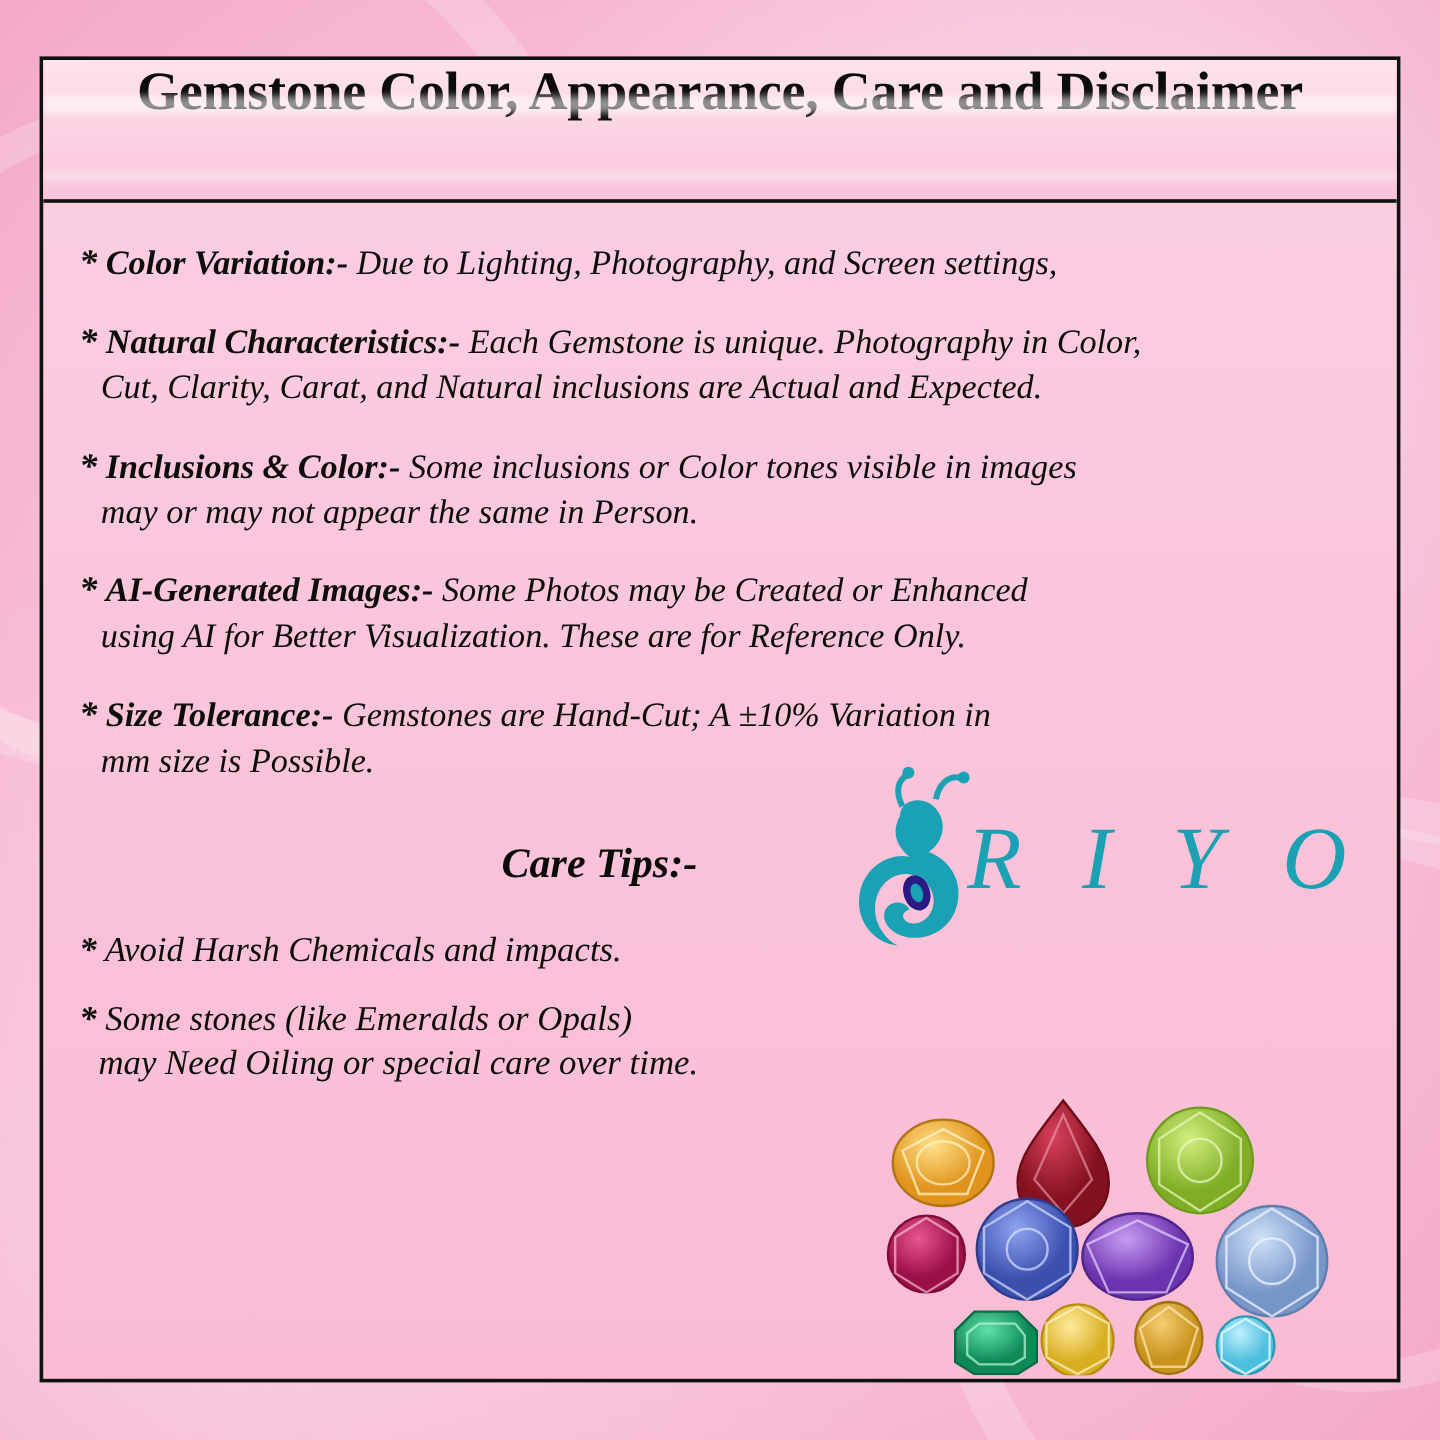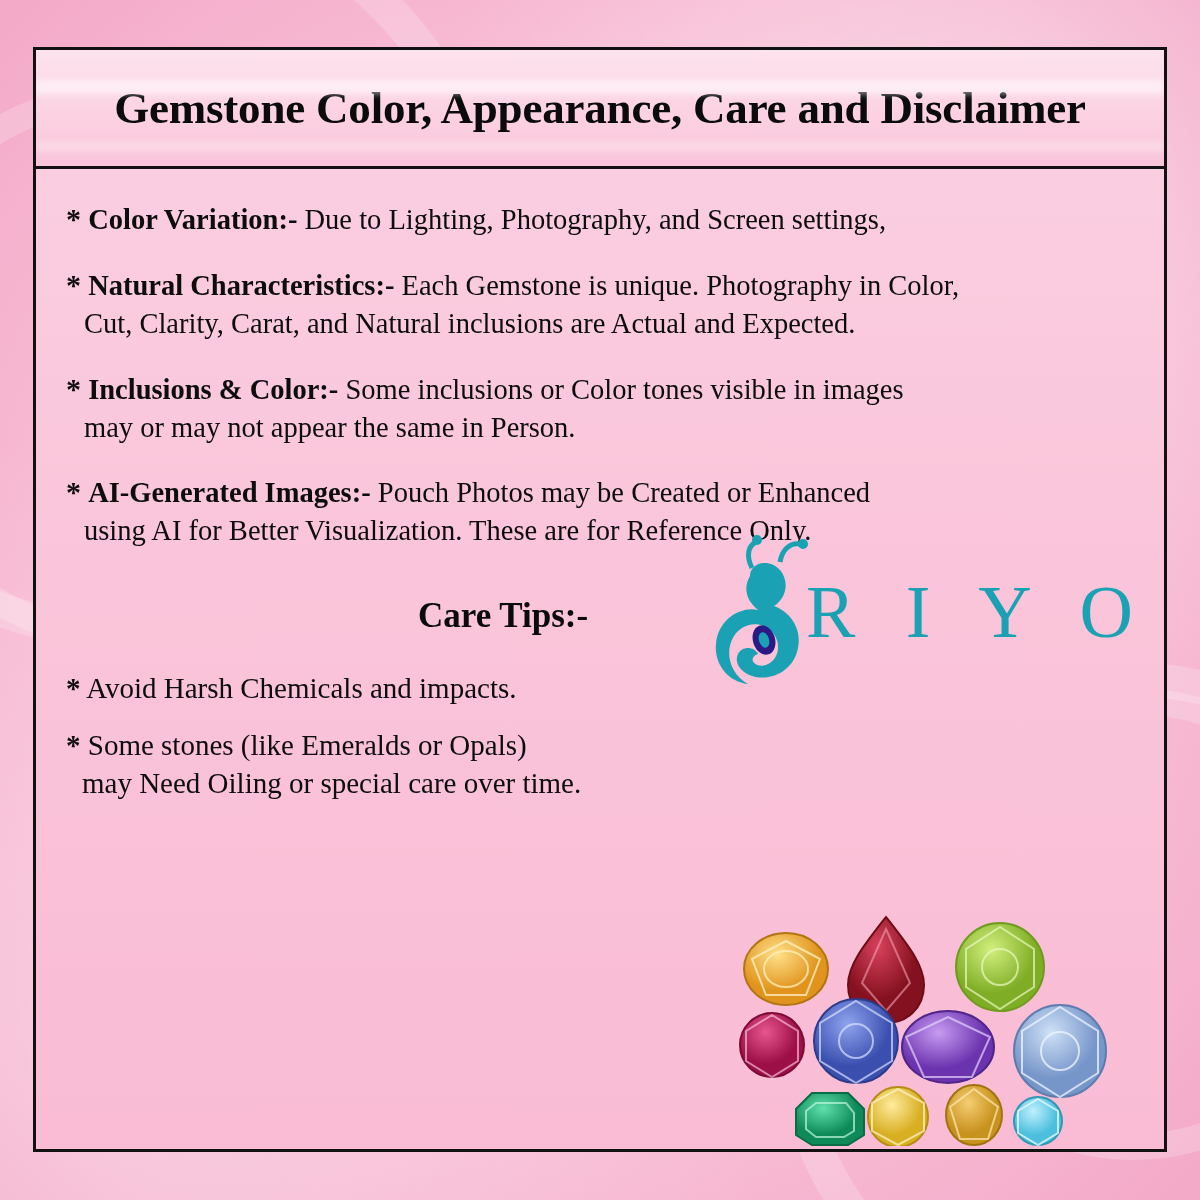--- a/index.html
+++ b/index.html
@@ -49,21 +49,21 @@
     overflow: hidden;
   }
 
   
   #header {
     position: relative;
     height: 116px;
     border-bottom: 3px solid #111;
     background: linear-gradient(180deg, #fde3ee 0%, #fcd2e3 55%, #f9c3d9 100%);
     display: flex;
-    align-items: center;
+    align-items: flex-start;
     justify-content: center;
   }
   #header-title {
     font-size: 45px;
     font-weight: bold;
     color: #0b0b0b;
     letter-spacing: -0.2px;
     white-space: nowrap;
   }
   .header-sheen {
@@ -75,20 +75,21 @@
   }
   .hs1 { top: 30px; }
   .hs2 { top: 92px; height: 9px; background: rgba(255,255,255,0.35); }
 
   
   #body {
     position: relative;
     padding: 30px 30px 0 30px;
     height: calc(100% - 116px);
     box-sizing: border-box;
+    font-style: italic;
   }
 
   .clause {
     color: #0d0d0d;
     font-size: 28.5px;
     line-height: 1.33;
     margin-bottom: 26px;
     max-width: 1085px;
   }
   .clause .star {
@@ -193,24 +194,29 @@
       </div>
 
       <div class="clause">
         <span class="star">*</span>
         <span class="lbl">Inclusions &amp; Color:-</span><span> Some inclusions or Color tones visible in images</span>
         <span class="ln2">may or may not appear the same in Person.</span>
       </div>
 
       <div class="clause">
         <span class="star">*</span>
-        <span class="lbl">AI-Generated Images:-</span><span> Pouch Photos may be Created or Enhanced</span>
+        <span class="lbl">AI-Generated Images:-</span><span> Some Photos may be Created or Enhanced</span>
         <span class="ln2">using AI for Better Visualization. These are for Reference Only.</span>
       </div>
 
+      <div class="clause">
+        <span class="star">*</span>
+        <span class="lbl">Size Tolerance:-</span><span> Gemstones are Hand-Cut; A ±10% Variation in</span>
+        <span class="ln2">mm size is Possible.</span>
+      </div>
 
       <div id="care-row">
         <div id="care-tips-heading">Care Tips:-</div>
 
         <div id="logo">
           <svg id="peacock" width="190" height="160" viewBox="0 0 190 160">
             <g fill="none" stroke="#1aa2b4" stroke-width="5">
               <path d="M58 36 C52 24 54 14 62 10"></path>
               <path d="M86 30 C88 18 96 10 106 12"></path>
             </g>

